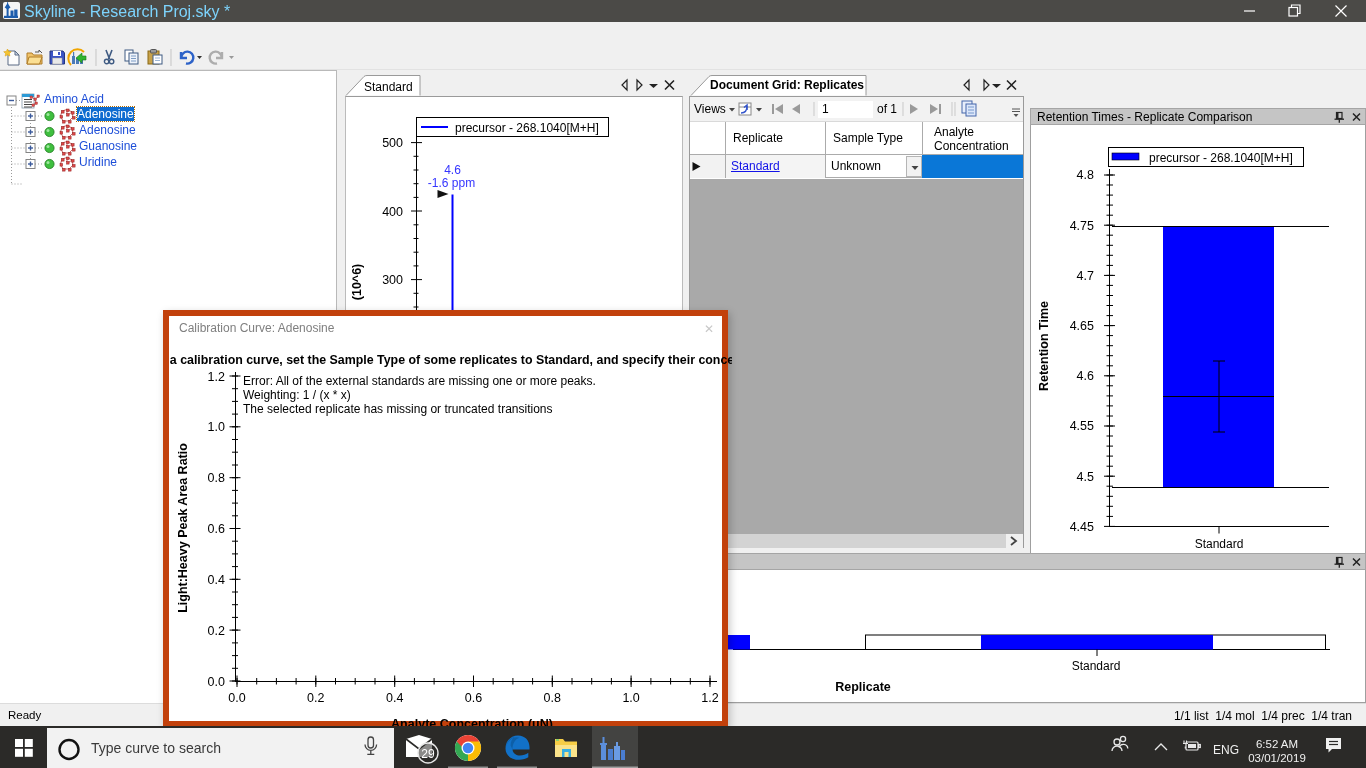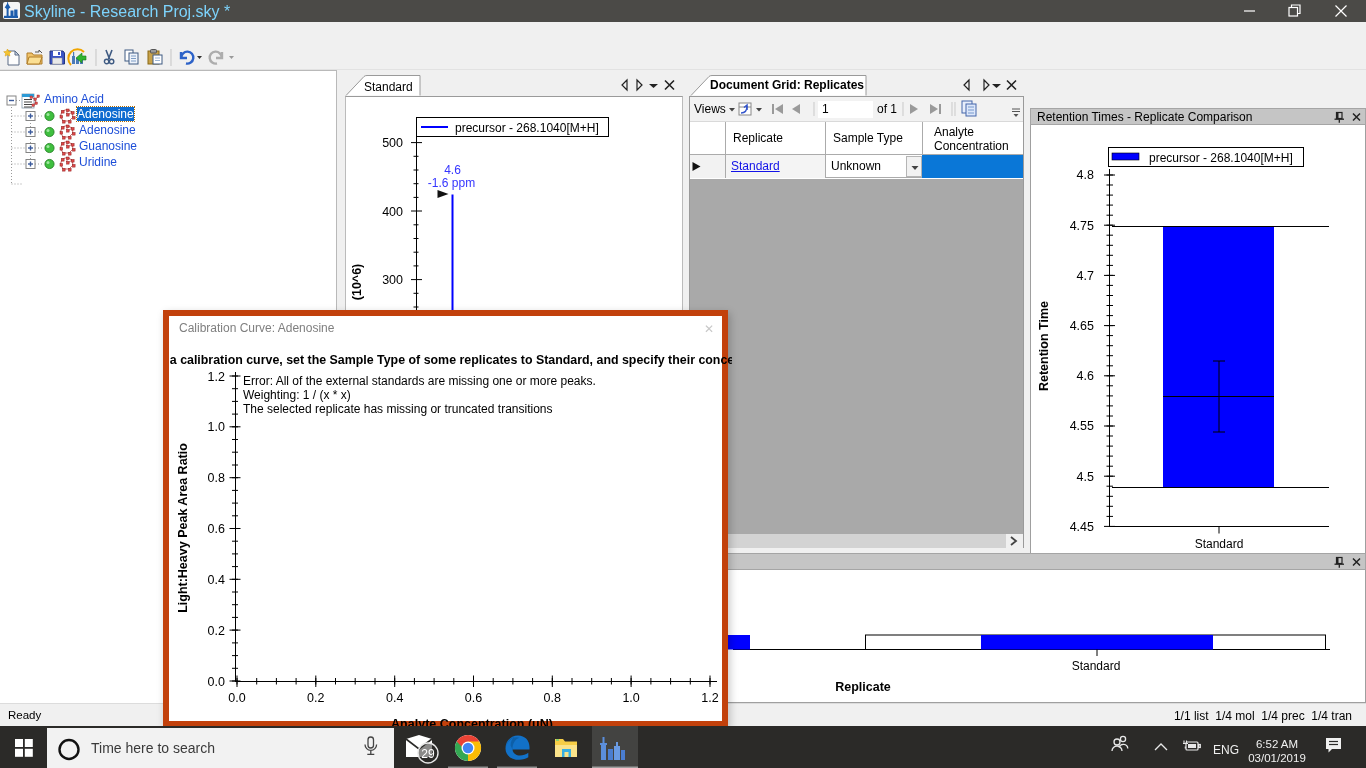--- a/index.html
+++ b/index.html
@@ -667,21 +667,21 @@
     </g>
   </svg>
   <div class="abs" id="searchbox">
     <svg width="347" height="43">
       <circle cx="22" cy="21.5" r="9.5" fill="none" stroke="#111" stroke-width="2.4"></circle>
       <g stroke="#444" fill="none" stroke-width="1.3">
         <rect x="321" y="9" width="5.5" height="11" rx="2.7" fill="none"></rect>
         <path d="M318 16.5 a5.8 5.8 0 0 0 11.6 0 M323.8 22.3 v4 M320.3 26.3 h7"></path>
       </g>
     </svg>
-    <div class="abs nw" style="left:44px;top:12px;font-size:14px;color:#3a3a3a;">Time here to search</div>
+    <div class="abs nw" style="left:44px;top:12px;font-size:14px;color:#3a3a3a;">Type curve to search</div>
   </div>
 
   <svg width="1366" height="43">
 
     <g transform="translate(406,9)">
       <path d="M0 4 L13 0 L26 4 V22 H0 Z" fill="#ffffff"></path>
       <path d="M0 4 L13 14 L26 4" fill="none" stroke="#2b2a28" stroke-width="1.6"></path>
       <circle cx="22" cy="18" r="10" fill="#2b2a28" fill-opacity="0.55" stroke="#e8e8e8" stroke-width="1.4"></circle>
       <text x="22" y="22.5" font-size="12" fill="#fff" text-anchor="middle">29</text>
     </g>

